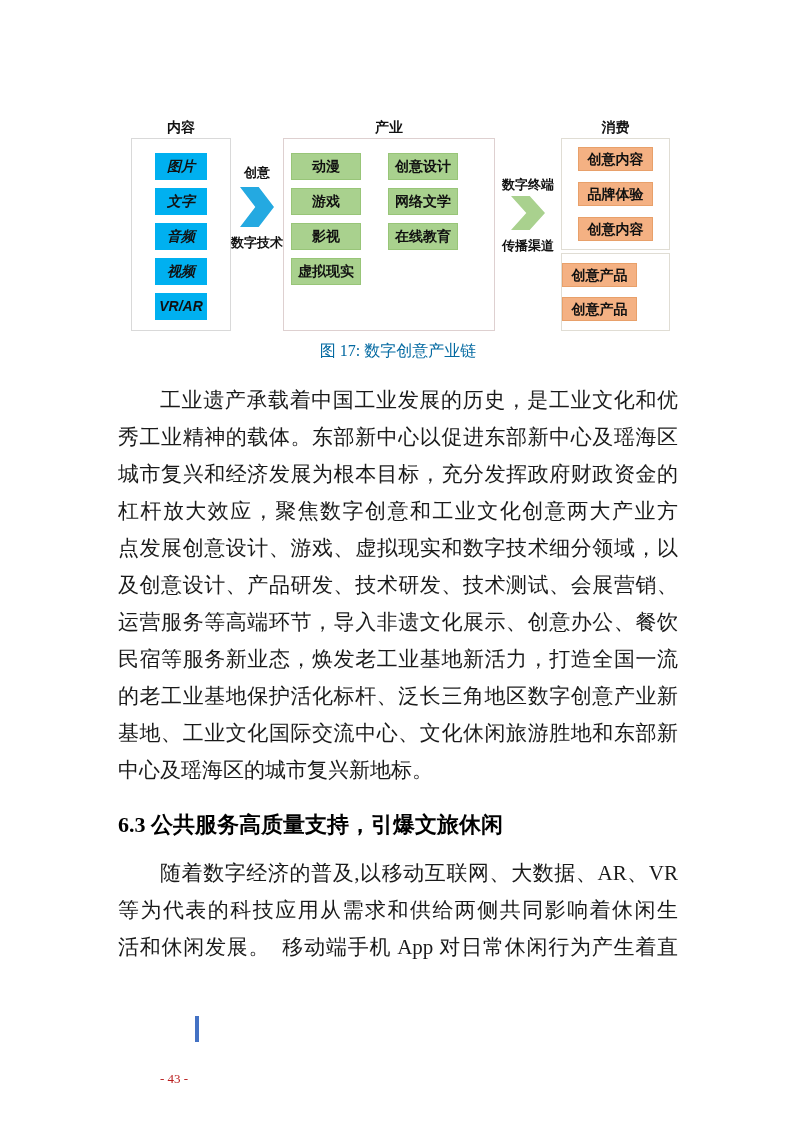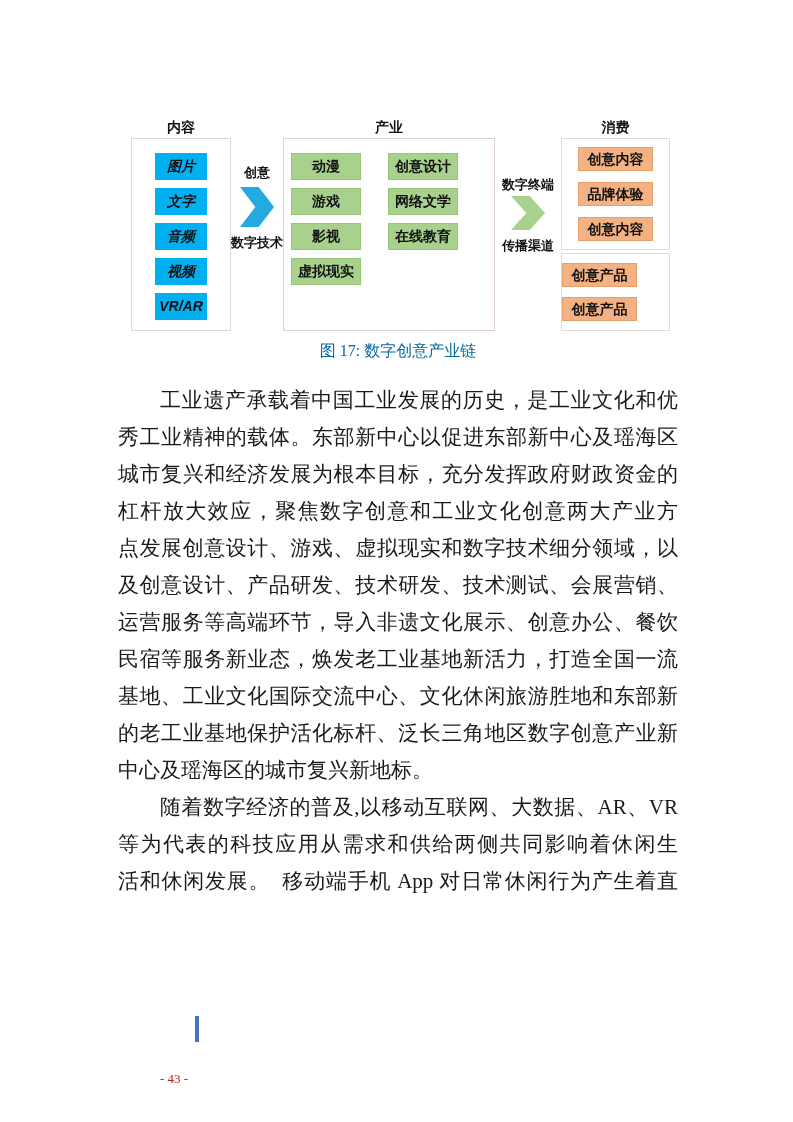--- a/index.html
+++ b/index.html
@@ -160,24 +160,25 @@
 
   <div class="textcol">
     <div class="bline first">工业遗产承载着中国工业发展的历史，是工业文化和优</div>
     <div class="bline">秀工业精神的载体。东部新中心以促进东部新中心及瑶海区</div>
     <div class="bline">城市复兴和经济发展为根本目标，充分发挥政府财政资金的</div>
     <div class="bline">杠杆放大效应，聚焦数字创意和工业文化创意两大产业方</div>
     <div class="bline">点发展创意设计、游戏、虚拟现实和数字技术细分领域，以</div>
     <div class="bline">及创意设计、产品研发、技术研发、技术测试、会展营销、</div>
     <div class="bline">运营服务等高端环节，导入非遗文化展示、创意办公、餐饮</div>
     <div class="bline">民宿等服务新业态，焕发老工业基地新活力，打造全国一流</div>
+    <div class="bline">的老工业基地保护活化标杆、泛长三角地区数字创意产业新</div>
     <div class="bline">基地、工业文化国际交流中心、文化休闲旅游胜地和东部新</div>
-    <div class="bline">的老工业基地保护活化标杆、泛长三角地区数字创意产业新</div>
     <div class="bline last">中心及瑶海区的城市复兴新地标。</div>
 
+    <div class="section-heading">6.3 公共服务高质量支持，引爆文旅休闲</div>
 
     <div class="bline first">随着数字经济的普及,以移动互联网、大数据、AR、VR</div>
     <div class="bline">等为代表的科技应用从需求和供给两侧共同影响着休闲生</div>
     <div class="bline">活和休闲发展。&nbsp; 移动端手机 App 对日常休闲行为产生着直</div>
   </div>
 
   <div class="page-number">- 43 -</div>
   <div class="footer-bar"></div>
 
 </div>

